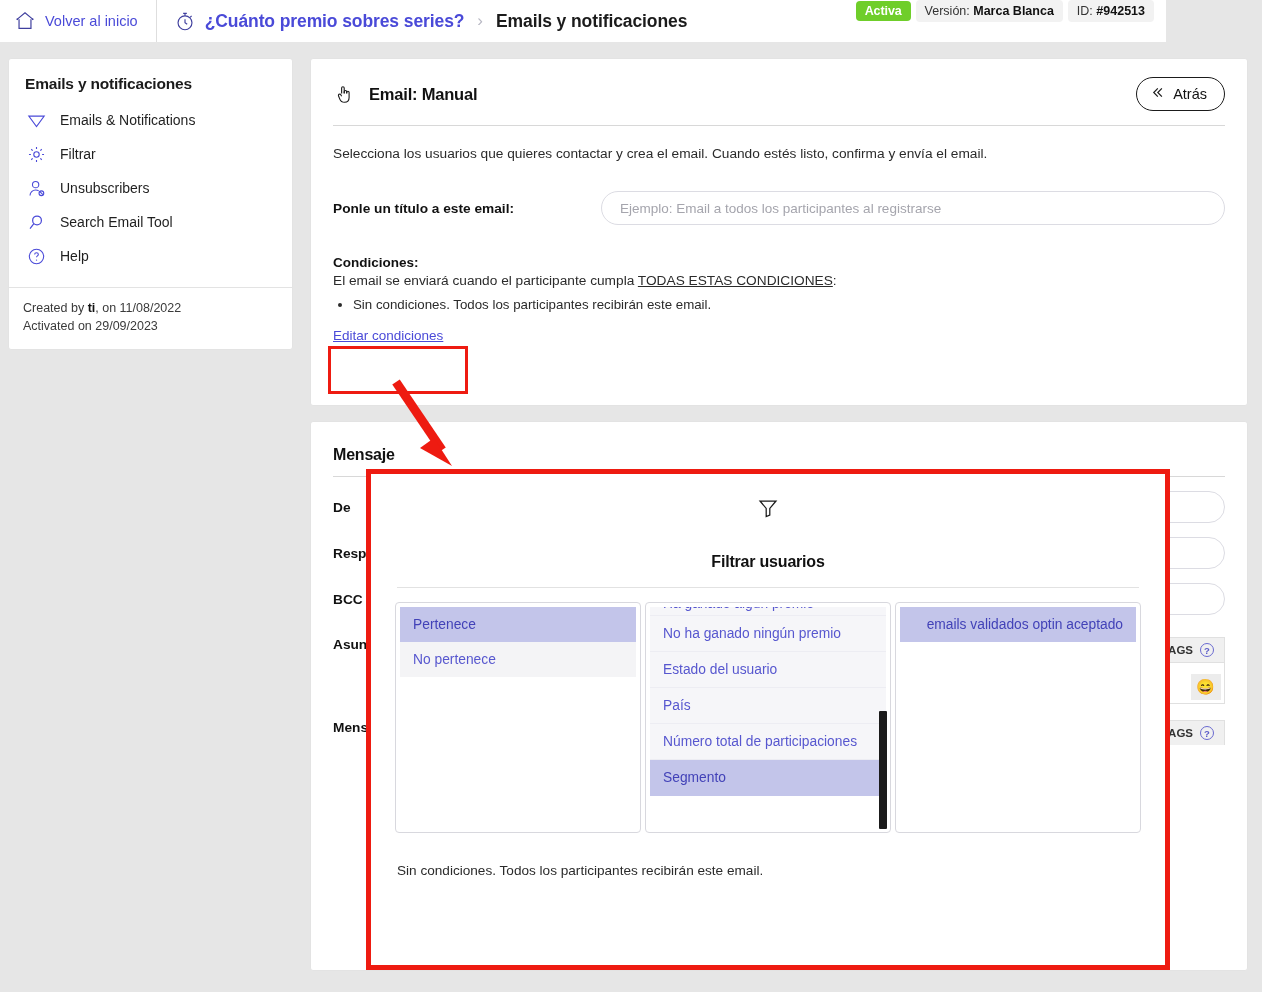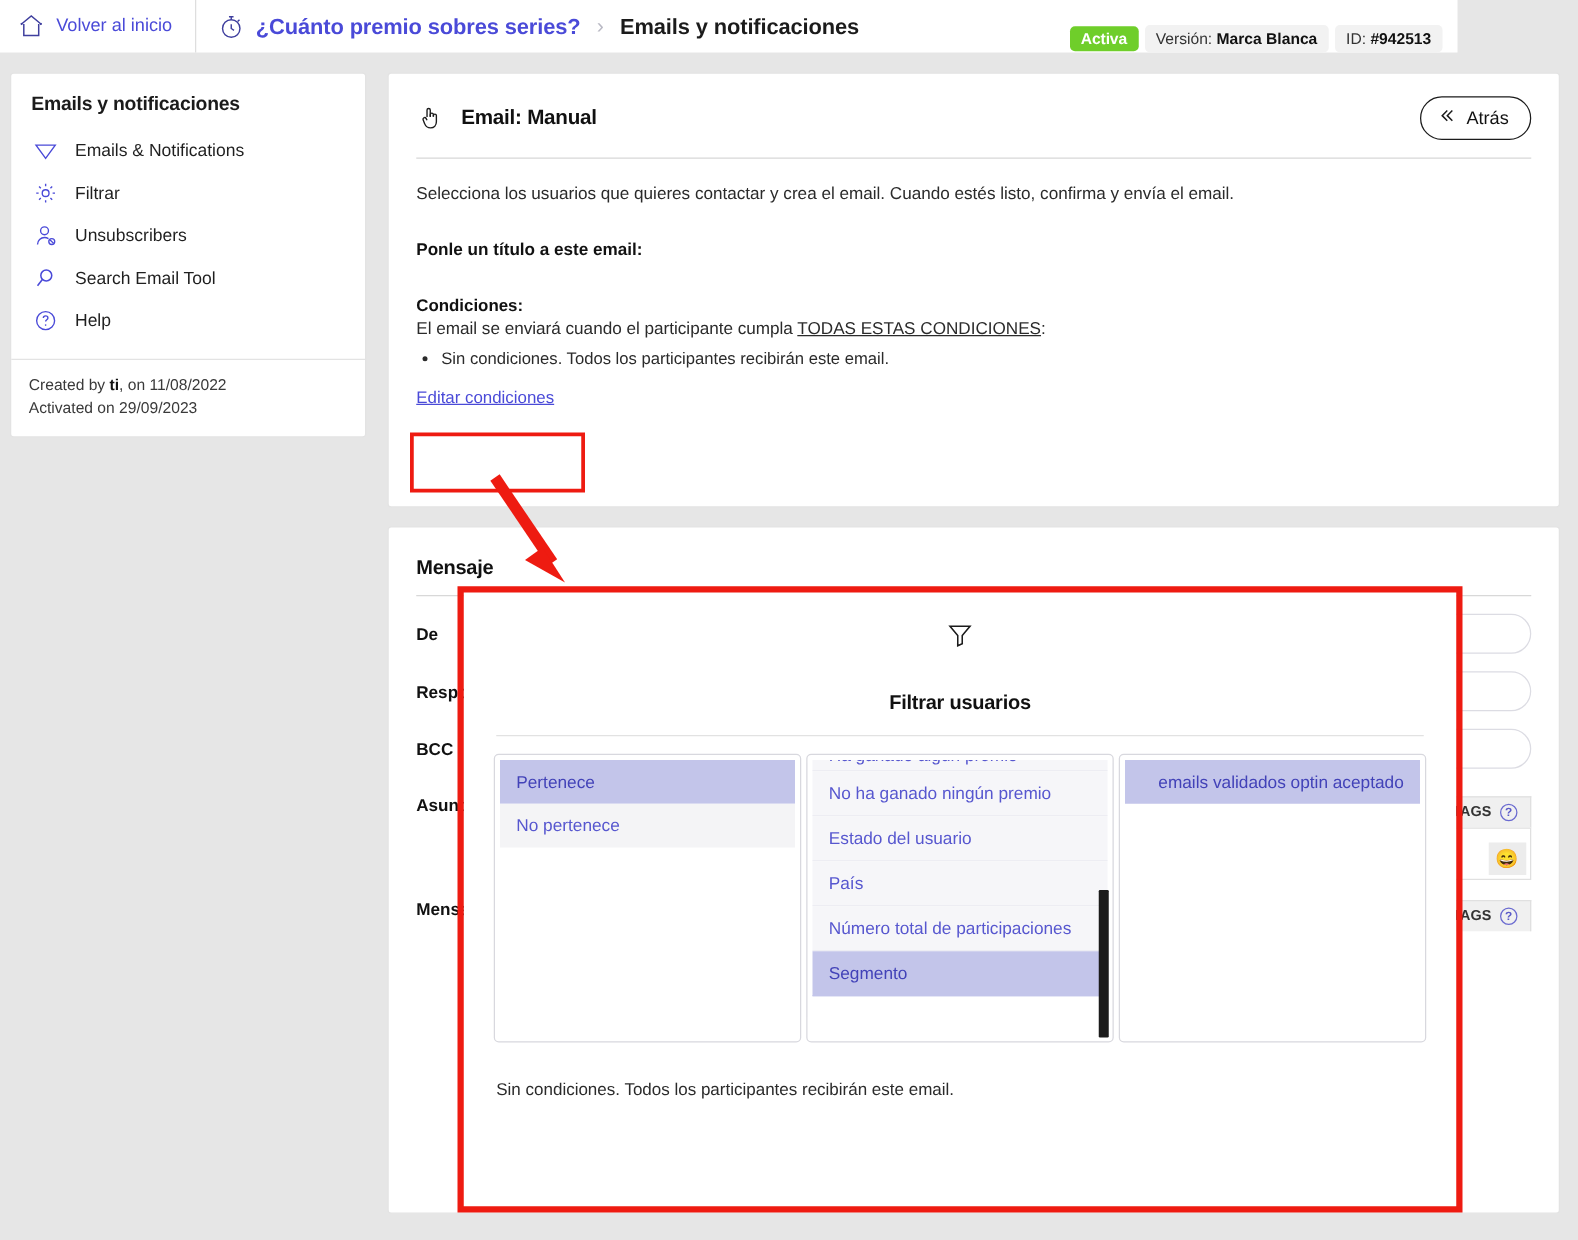--- a/index.html
+++ b/index.html
@@ -9,21 +9,21 @@
     background: #e6e6e6;
     font-family: "Liberation Sans", sans-serif;
     overflow: hidden;
   }
   body { position: relative; }
 
   
   .topbar {
     position: absolute; left: 0; top: 0; width: 1166px; height: 42px;
     background: #ffffff;
-    display: flex; align-items: flex-end;
+    display: flex; align-items: flex-start;
   }
   .home-btn {
     display: flex; align-items: center; gap: 9px;
     padding: 0 18px 0 14px; height: 42px;
     border-right: 1px solid #dedede;
   }
   .home-btn .label { color: #4a4ad8; font-size: 14.5px; }
   .bc {
     display: flex; align-items: center; gap: 9px;
     padding-left: 17px; height: 42px;
@@ -299,20 +299,21 @@
         </svg>
       </span>
       <span>Atrás</span>
     </button>
   </div>
   <div class="head-rule"></div>
   <div class="intro">Selecciona los usuarios que quieres contactar y crea el email. Cuando estés listo, confirma y envía el email.</div>
 
   <div class="title-row">
     <span class="lbl">Ponle un título a este email:</span>
+    <input class="title-input" type="text" placeholder="Ejemplo: Email a todos los participantes al registrarse" style="">
   </div>
 
   <div class="cond">
     <div class="cl1">Condiciones:</div>
     <div class="cl2">
       <span>El email se enviará cuando el participante cumpla </span><u>TODAS ESTAS CONDICIONES</u><span>:</span>
     </div>
     <ul>
       <li>Sin condiciones. Todos los participantes recibirán este email.</li>
     </ul>

